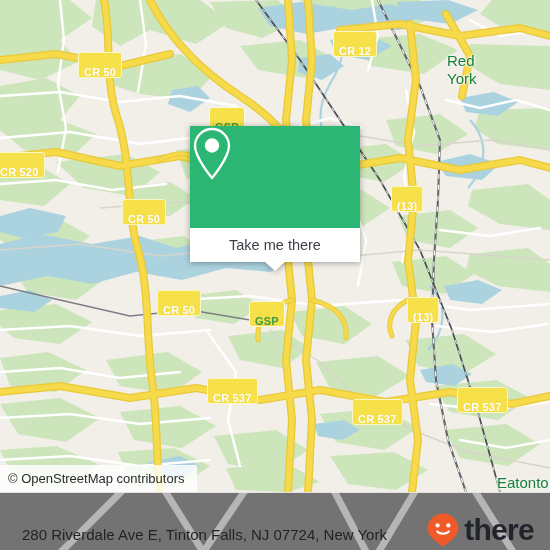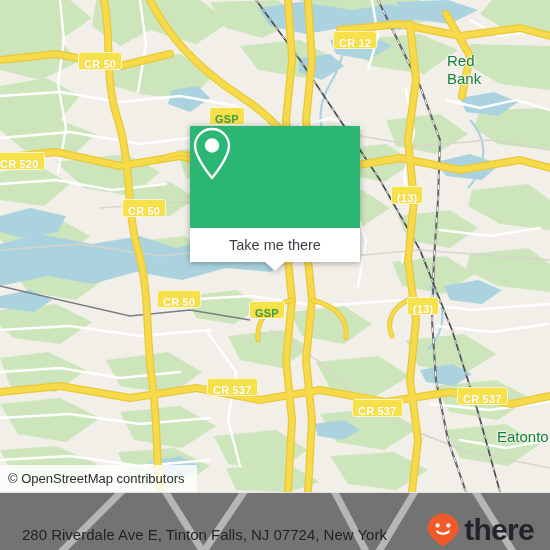--- a/index.html
+++ b/index.html
@@ -31,21 +31,21 @@
     box-sizing: border-box;
     background: #f7e14a;
     border: 1.5px solid #fbf6c8;
     border-radius: 3px;
     color: #ffffff;
     font-family: "Liberation Sans", sans-serif;
     font-weight: bold;
     font-size: 11px;
     line-height: 15px;
     height: 18px;
-    padding: 4px 5px;
+    padding: 12px 5px;
     white-space: nowrap;
     text-align: center;
     letter-spacing: .2px;
     text-shadow: 0 0 1px rgba(180,150,0,.35);
   }
   .shield.cr { color: #ffffff; }
   .shield.gsp { color: #43a047; border-color: #fdfae2; }
 
   .place-label {
     position: absolute;
@@ -343,23 +343,23 @@
         <div class="shield gsp" style="left: 249px; top: 301px;">GSP</div>
         <div class="shield cr" style="left: 407px; top: 297px;">(13)</div>
         <div class="shield cr" style="left: 207px; top: 378px;">CR 537</div>
         <div class="shield cr" style="left: 352px; top: 399px;">CR 537</div>
         <div class="shield cr" style="left: 457px; top: 387px;">CR 537</div>
       </div>
 
     <div>
         <div class="place-label two-line" style="left: 447px; top: 52px;">
           <div>Red</div>
-          <div>Bank</div>
+          <div>York</div>
         </div>
-        <div class="place-label" style="left: 497px; top: 428px;">
+        <div class="place-label" style="left: 497px; top: 474px;">
           <div>Eatonto</div>
         </div>
       </div>
 
     <div id="popup">
       <div id="popup-head">
         <svg width="44" height="56" viewBox="0 0 44 56">
           <path d="M22 3 C12.6 3 5 10.6 5 20 C5 31.5 22 52 22 52
                    C22 52 39 31.5 39 20 C39 10.6 31.4 3 22 3 Z" fill="none" stroke="#ffffff" stroke-width="2.4" stroke-linejoin="round"></path>
           <circle cx="22" cy="19.5" r="7.2" fill="#ffffff"></circle>

